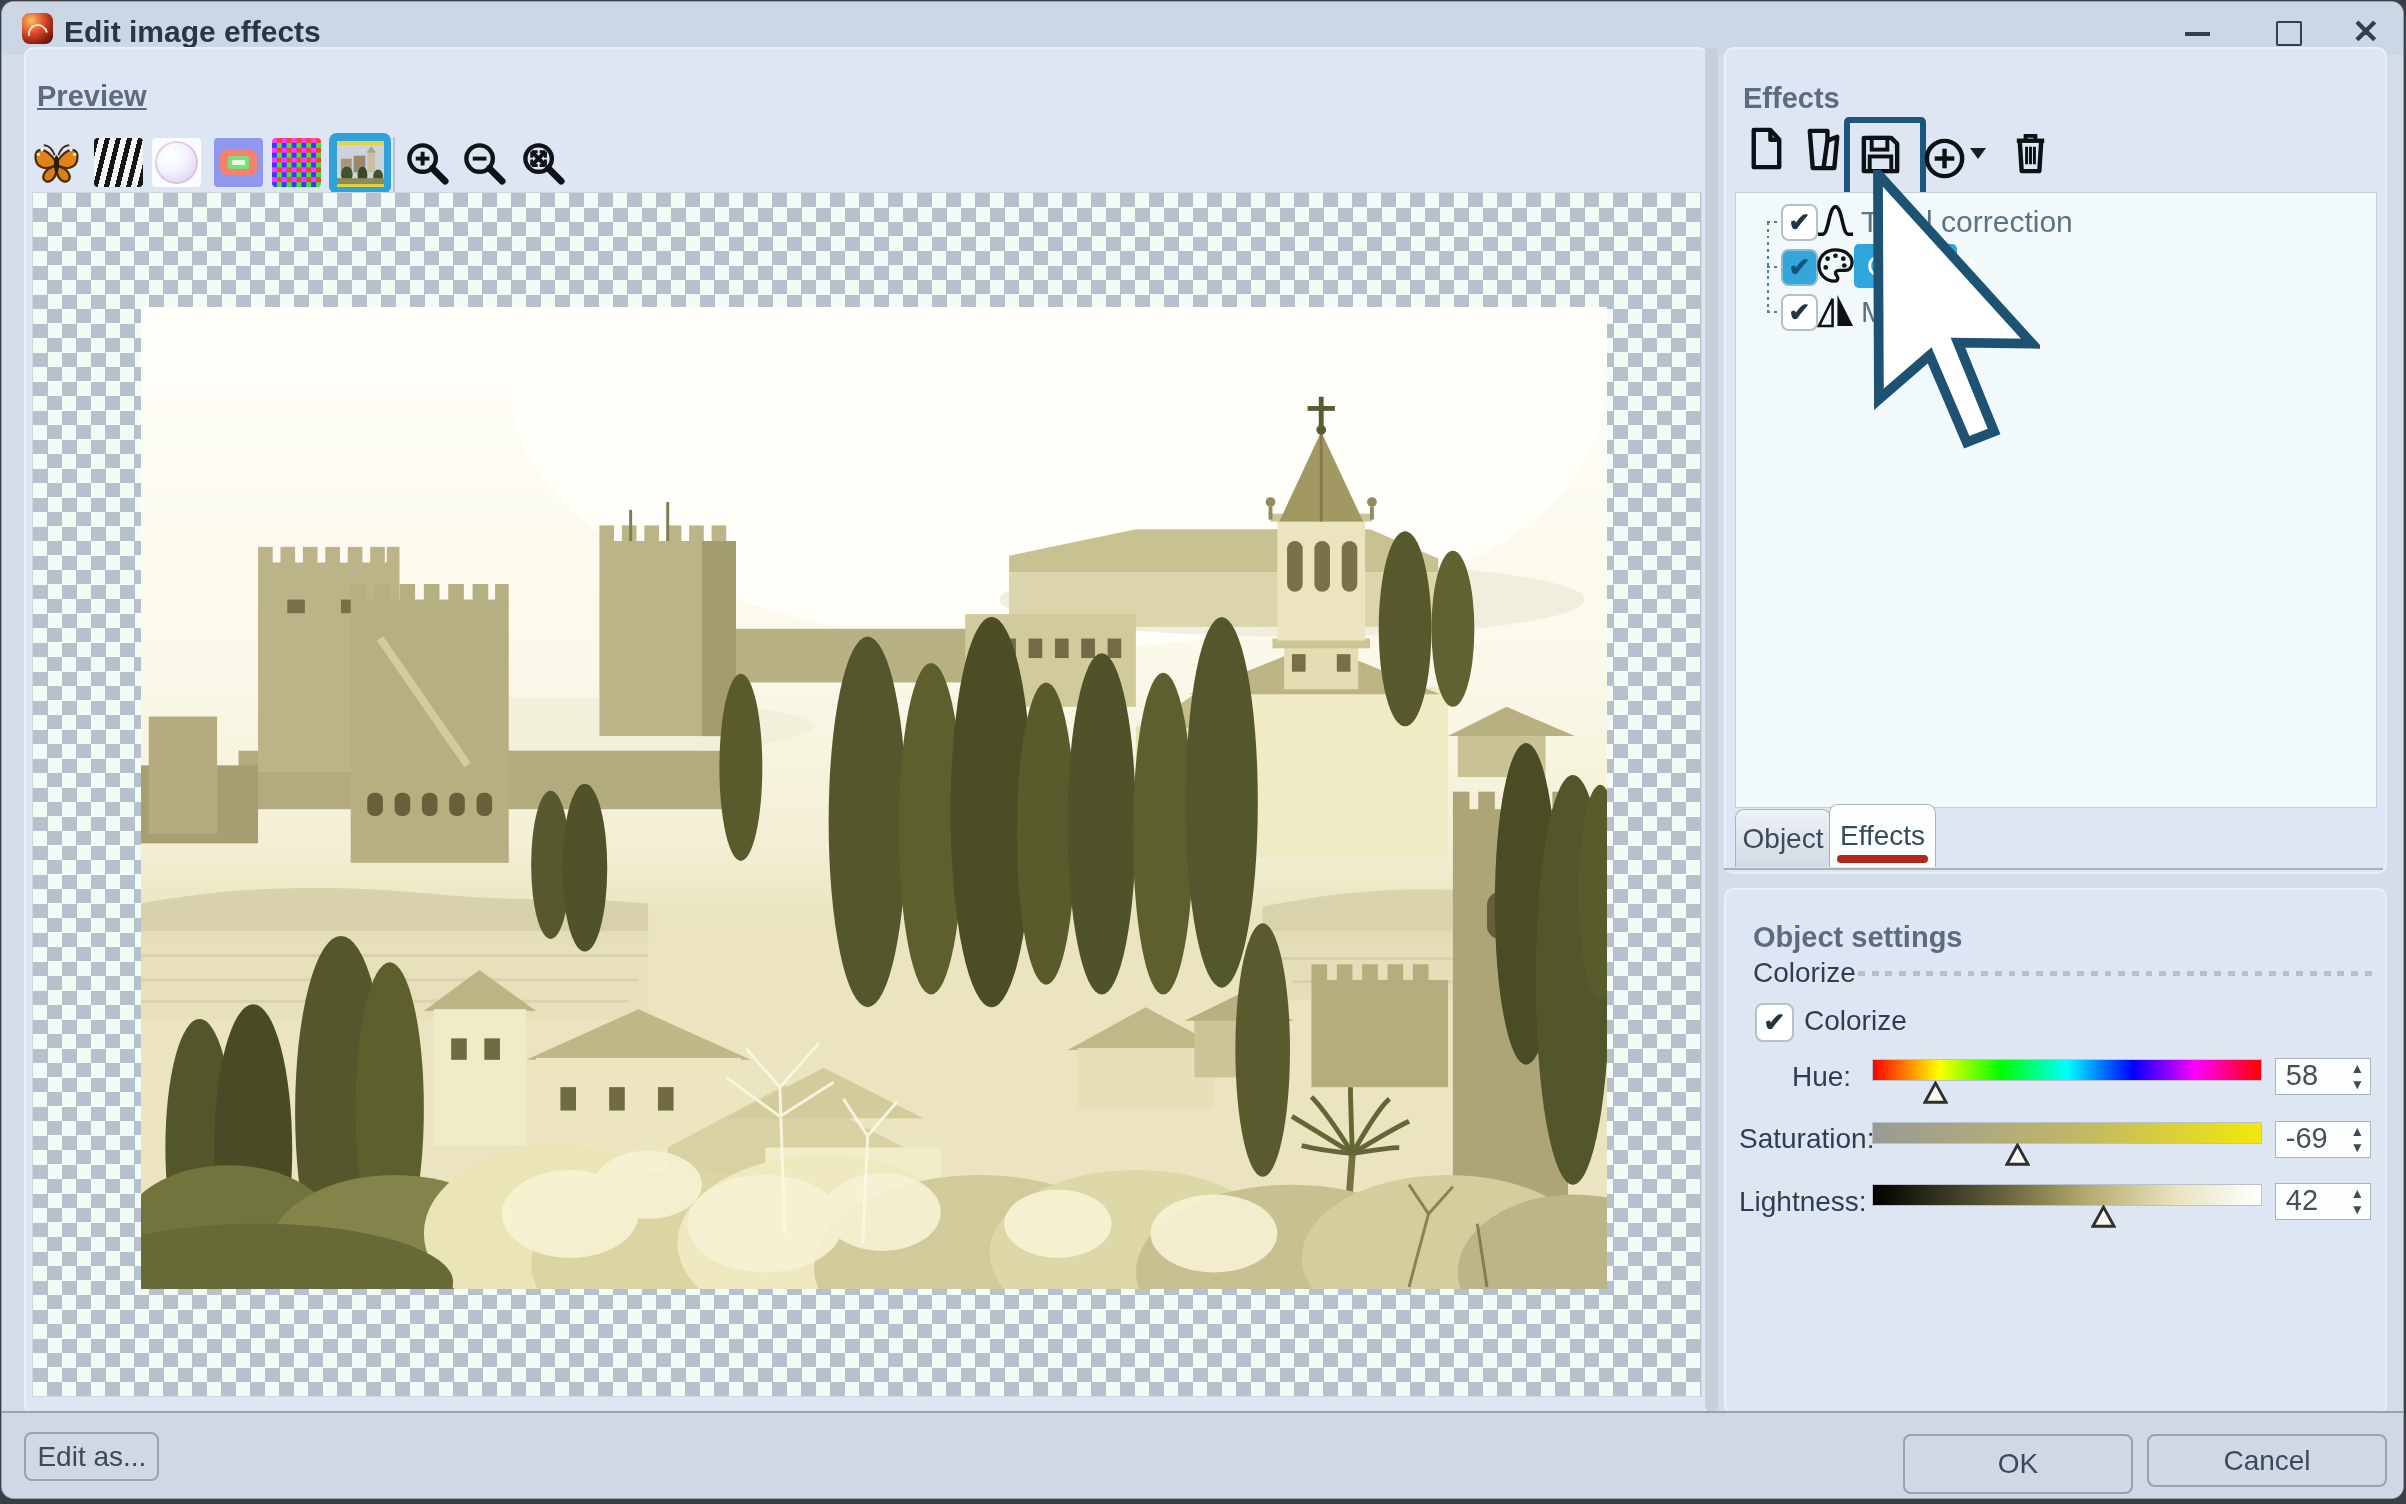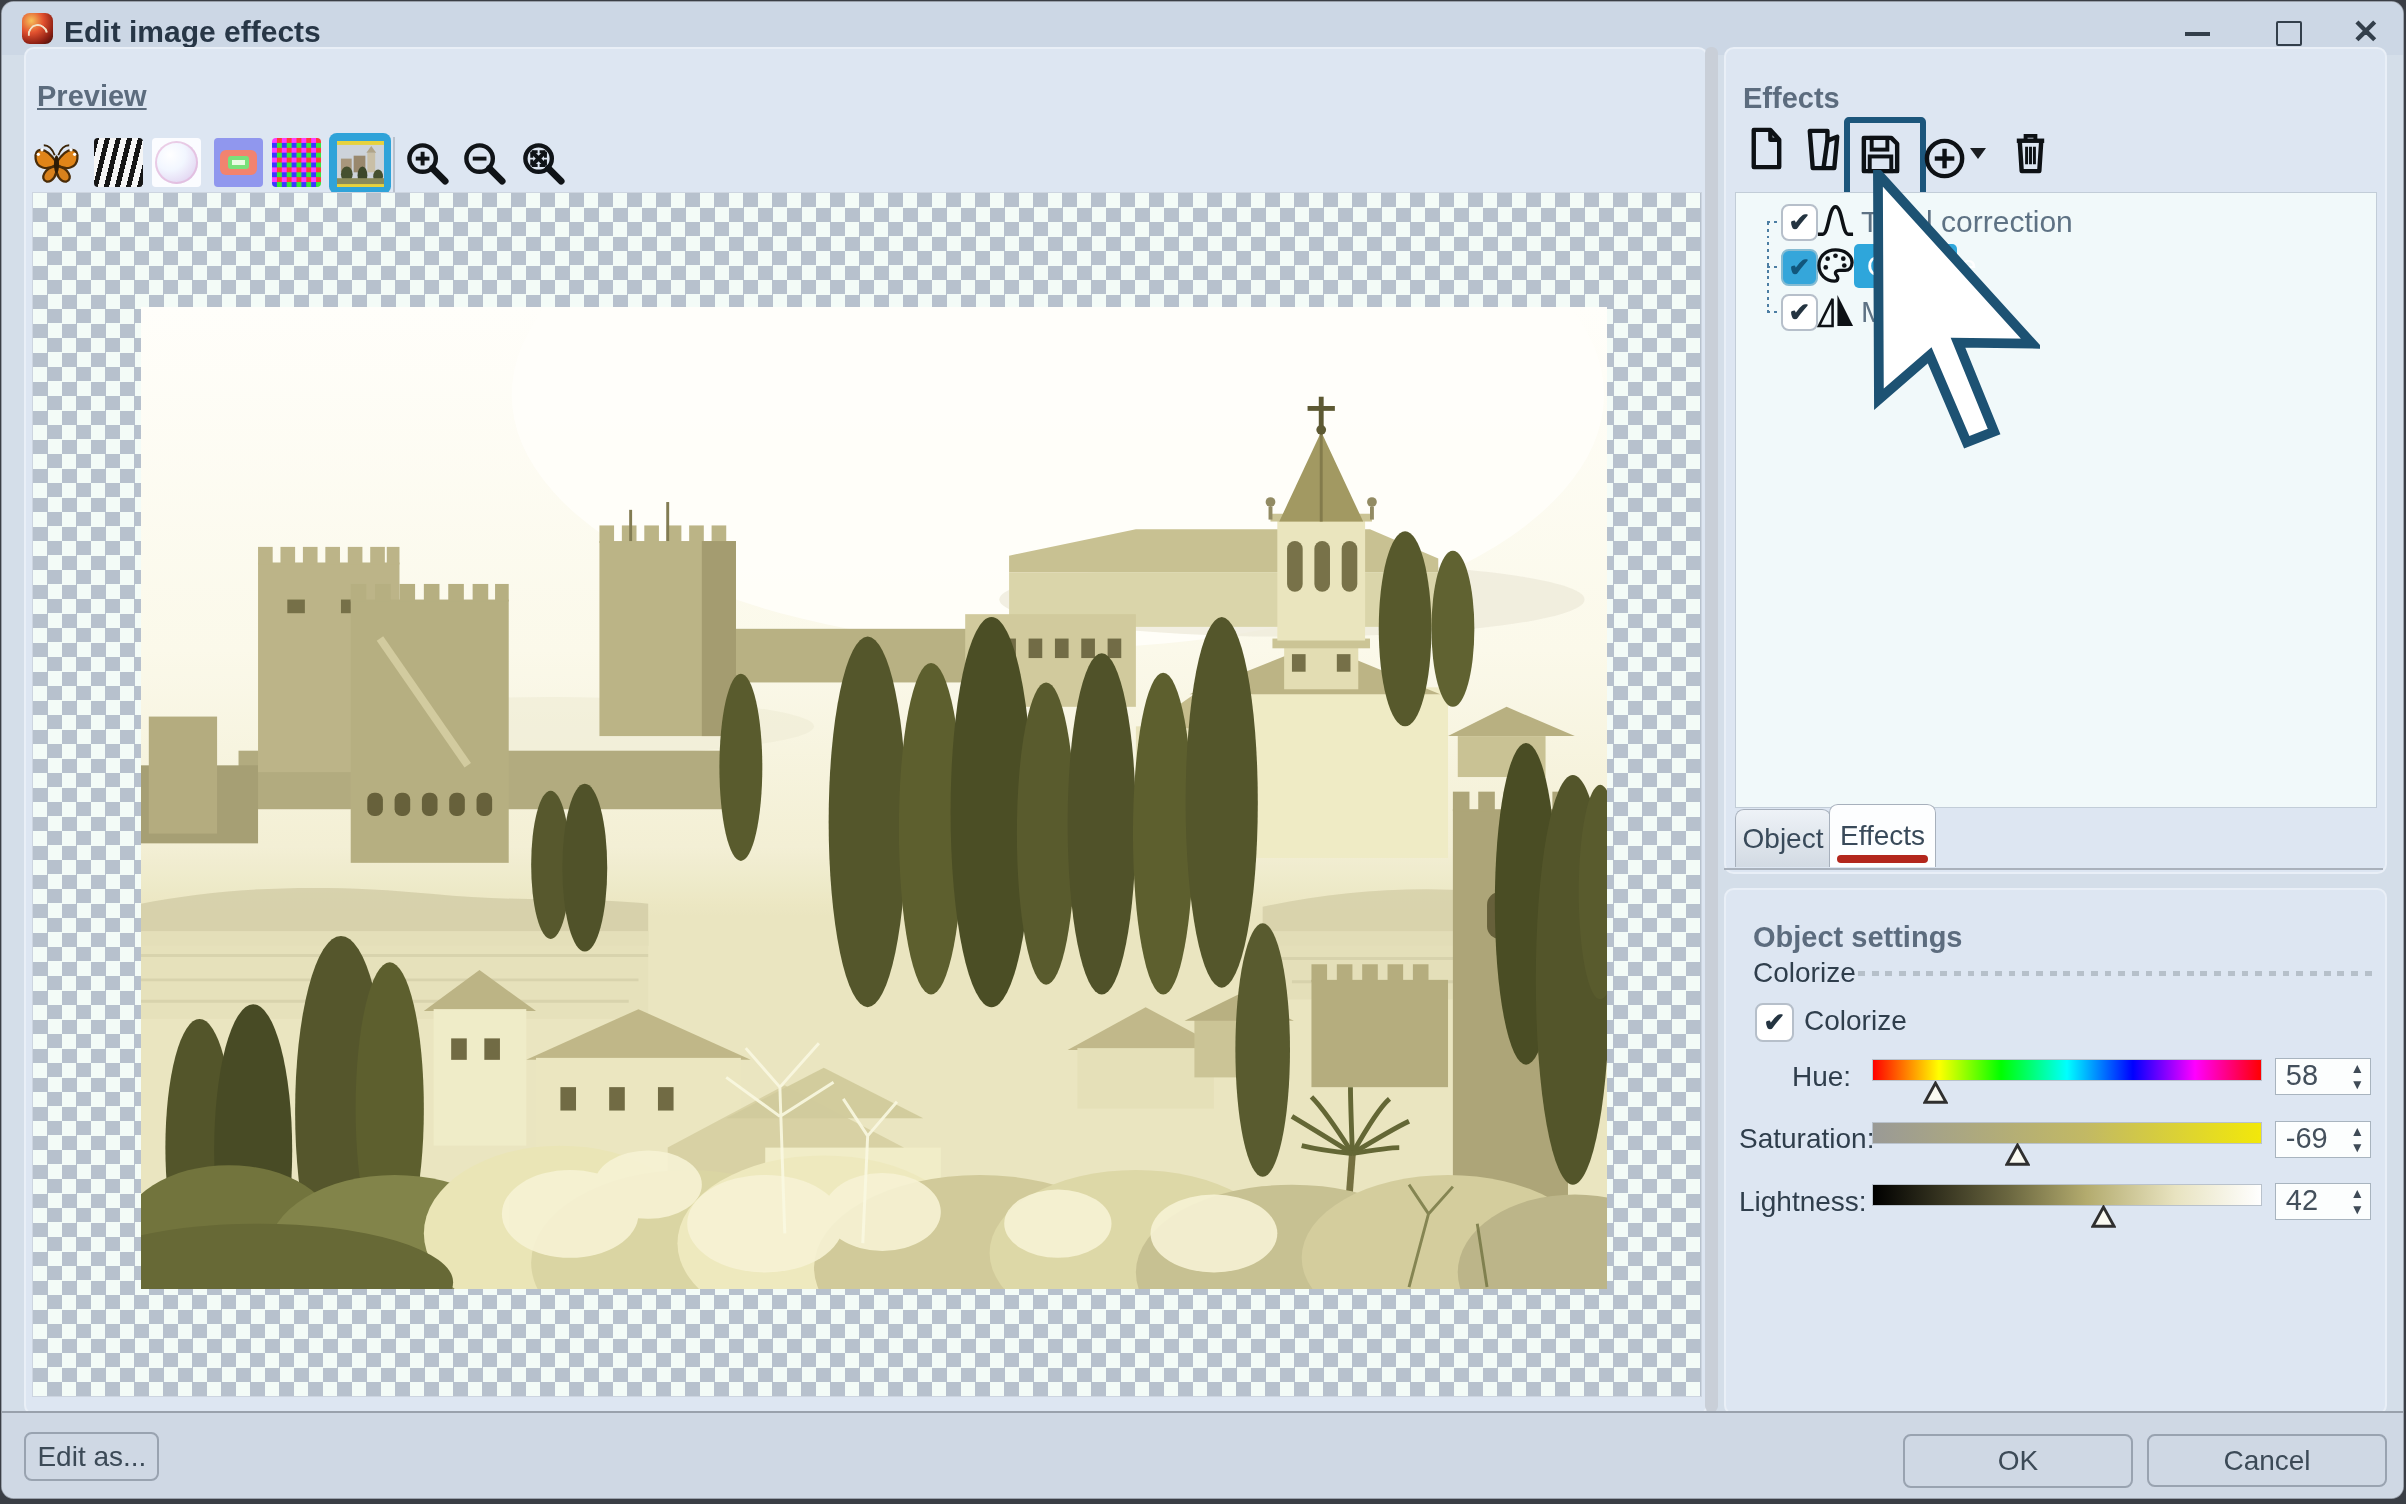--- a/index.html
+++ b/index.html
@@ -484,19 +484,19 @@
   <span>42</span>
   <span class="spin">
       <span>▲</span>
       <span>▼</span>
     </span>
 </div>
 
 <div class="abs footer-line"></div>
 <div class="abs footer-bg"></div>
 <button class="btn" style="left:24.4px;top:1432px;width:135px;height:49px;">Edit as...</button>
-<button class="btn" style="left:1903px;top:1434px;width:230px;height:54px;">OK</button>
+<button class="btn" style="left:1903px;top:1434px;width:230px;height:60px;">OK</button>
 <button class="btn" style="left:2147px;top:1434px;width:240px;height:53px;">Cancel</button>
 
 <svg class="abs cursor" width="168" height="281" viewBox="0 0 172 288">
   <polygon points="6,4 7,235 59,190 97,279 125,268 88,177 164,178" fill="#ffffff" stroke="#1d5273" stroke-width="10" stroke-linejoin="miter"></polygon>
 </svg>
 
 
 </body></html>

